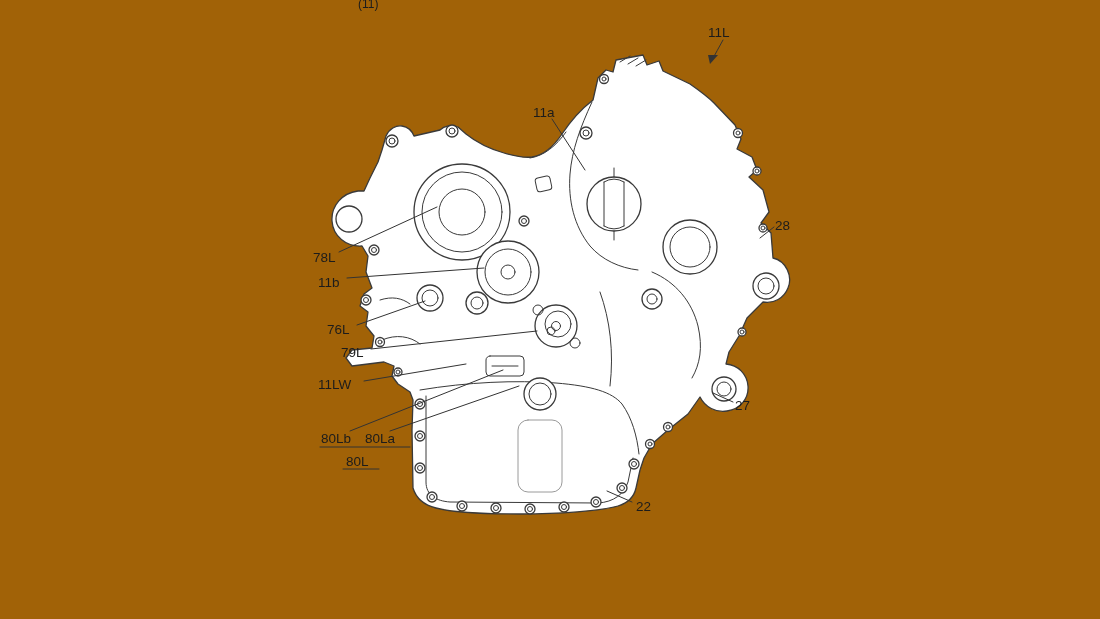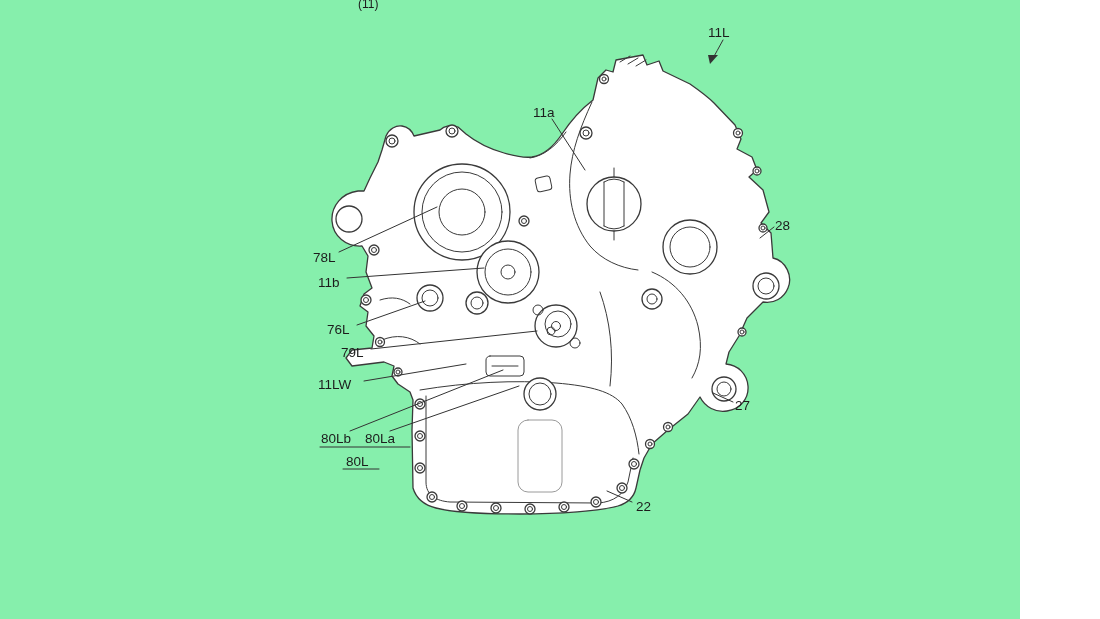--- a/index.html
+++ b/index.html
@@ -1,19 +1,19 @@
 <!DOCTYPE html>
 <html><head>
 <meta charset="utf-8">
 <style>
   html,body{margin:0;padding:0;background:#ffffff;}
   .page{
     position:relative;
-    width:1020px;height:619px;
-    background:#86efac;
+    width:1100px;height:619px;
+    background:#a16207;
     overflow:hidden;
     font-family:"Liberation Sans", sans-serif;
   }
   svg{display:block;}
   .outline{fill:none;stroke:#3a3a3a;stroke-width:1.3;stroke-linejoin:round;stroke-linecap:round;}
   .fillwhite{fill:#ffffff;}
   .thin{stroke-width:1;}
   .leader{fill:none;stroke:#333333;stroke-width:1;stroke-linecap:round;}
   .lbl{font-family:"Liberation Sans", sans-serif;font-size:13.5px;fill:#1c1c1c;}
   .lbl-sm{font-size:12px;}

